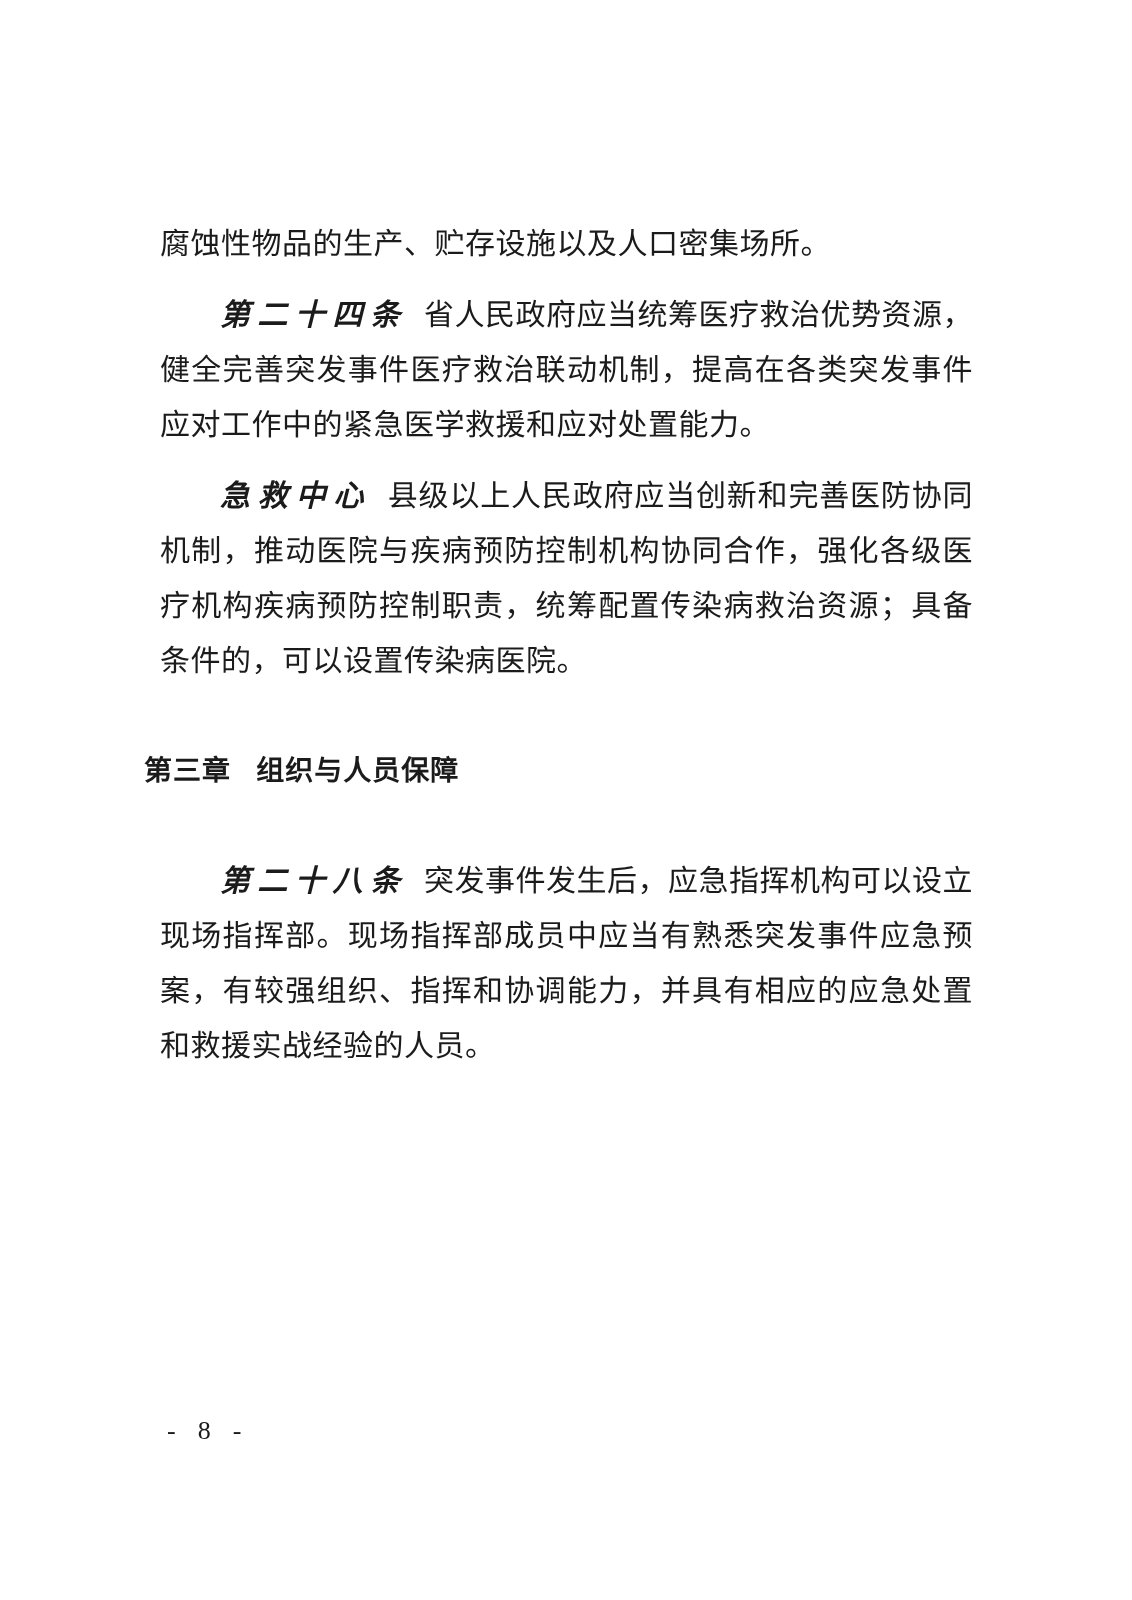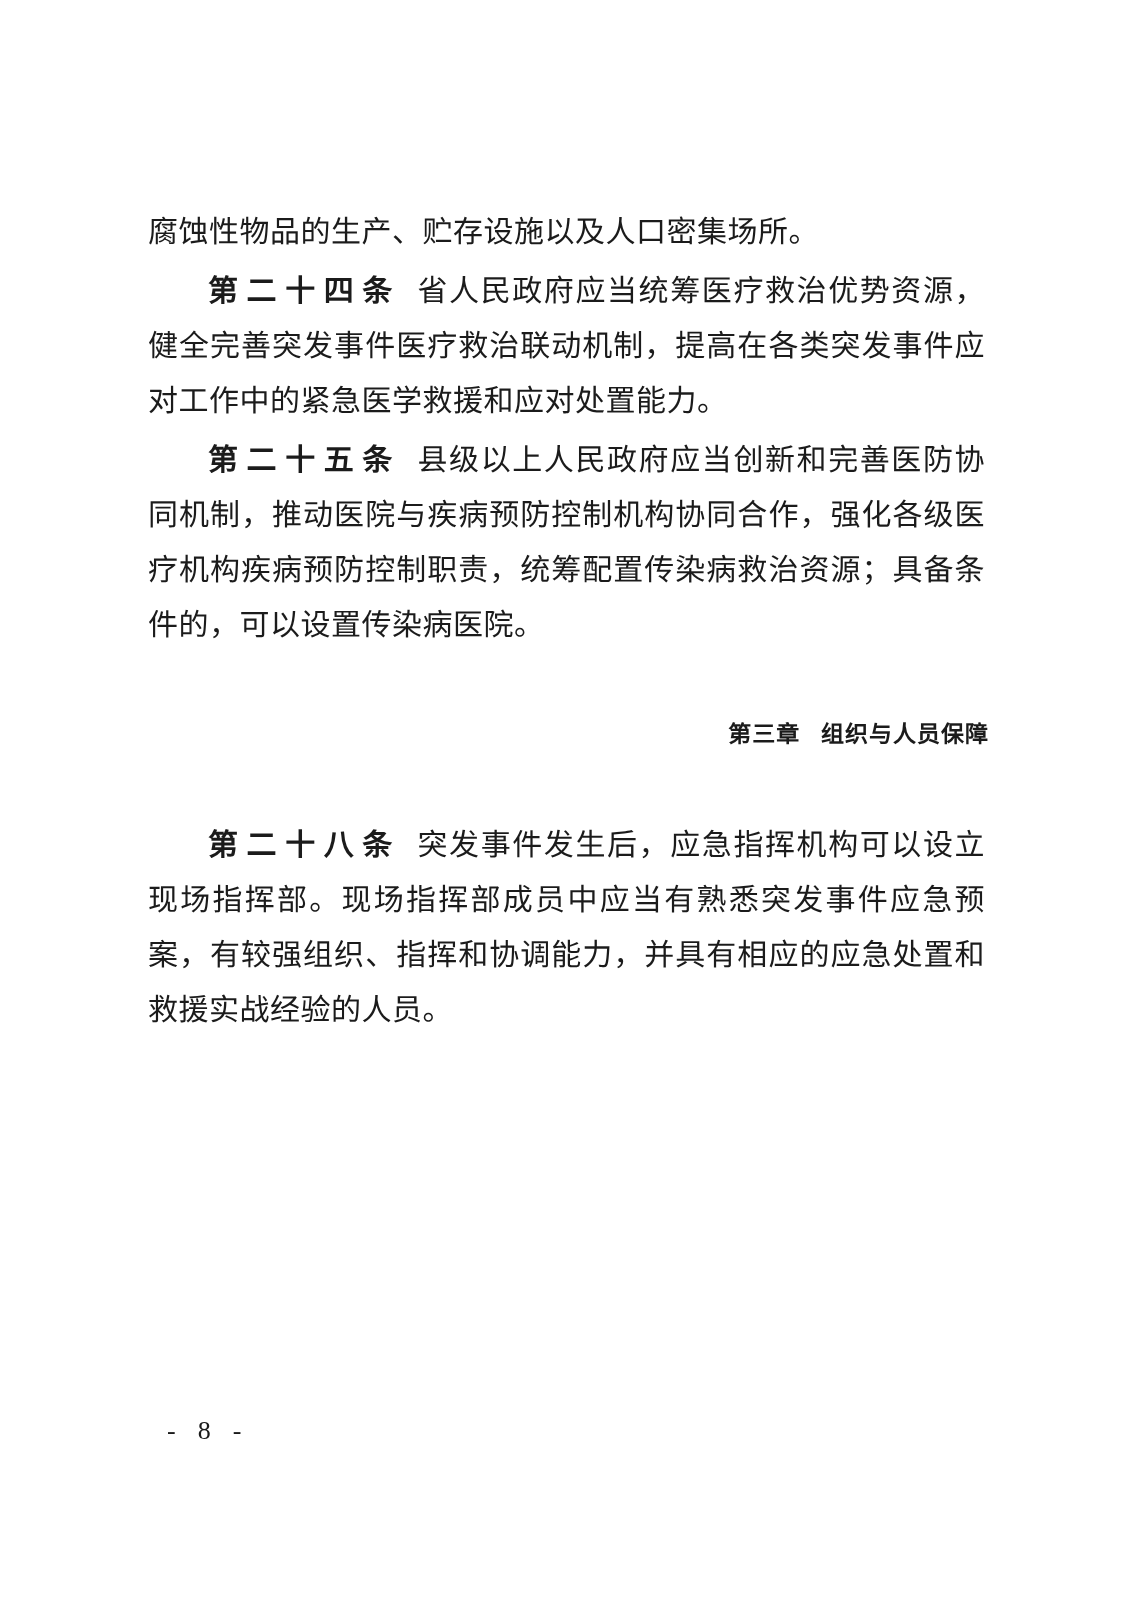--- a/index.html
+++ b/index.html
@@ -21,41 +21,42 @@
     left: 144px;
     top: 200px;
     width: 845px;
     font-size: 30px;
     line-height: 55px;
     text-align: justify;
     text-justify: inter-character;
     letter-spacing: 0.5px;
   }
   .para {
-    margin: 4px;
+    margin: 16px;
     padding: 0;
     text-indent: 2em;
   }
   .para.continuation {
     text-indent: 0;
   }
   .term {
     font-family: "Liberation Sans", sans-serif;
     font-weight: 700;
     letter-spacing: 0.25em;
     margin-right: 0.55em;
+    font-style: italic;
   }
   .chapter-heading {
     margin: 55px 0;
     padding: 0;
     font-family: Liberation Sans, sans-serif;
     font-weight: 700;
-    font-size: 23px;
+    font-size: 28px;
     line-height: 55px;
-    text-align: right;
+    text-align: left;
     text-indent: 0;
     letter-spacing: 1px;
   }
   .chapter-number {
     margin-right: 0.9em;
   }
   .page-footer {
     position: absolute;
     left: 167px;
     top: 1414px;
@@ -69,21 +70,21 @@
 <body>
 
 <div class="page">
 
   <main class="body-text">
 
     <p class="para continuation"><span>腐蚀性物品的生产、贮存设施以及人口密集场所。</span></p>
 
     <p class="para article"><span class="term">第二十四条</span><span>省人民政府应当统筹医疗救治优势资源，健全完善突发事件医疗救治联动机制，提高在各类突发事件应对工作中的紧急医学救援和应对处置能力。</span></p>
 
-    <p class="para article"><span class="term">第二十五条</span><span>县级以上人民政府应当创新和完善医防协同机制，推动医院与疾病预防控制机构协同合作，强化各级医疗机构疾病预防控制职责，统筹配置传染病救治资源；具备条件的，可以设置传染病医院。</span></p>
+    <p class="para article"><span class="term">急救中心</span><span>县级以上人民政府应当创新和完善医防协同机制，推动医院与疾病预防控制机构协同合作，强化各级医疗机构疾病预防控制职责，统筹配置传染病救治资源；具备条件的，可以设置传染病医院。</span></p>
 
 
 
     <h2 class="chapter-heading"><span class="chapter-number">第三章</span><span class="chapter-title">组织与人员保障</span></h2>
 
     <p class="para article"><span class="term">第二十八条</span><span>突发事件发生后，应急指挥机构可以设立现场指挥部。现场指挥部成员中应当有熟悉突发事件应急预案，有较强组织、指挥和协调能力，并具有相应的应急处置和救援实战经验的人员。</span></p>
 
   </main>
 
   <footer class="page-footer"><span class="page-number">- 8 -</span></footer>

